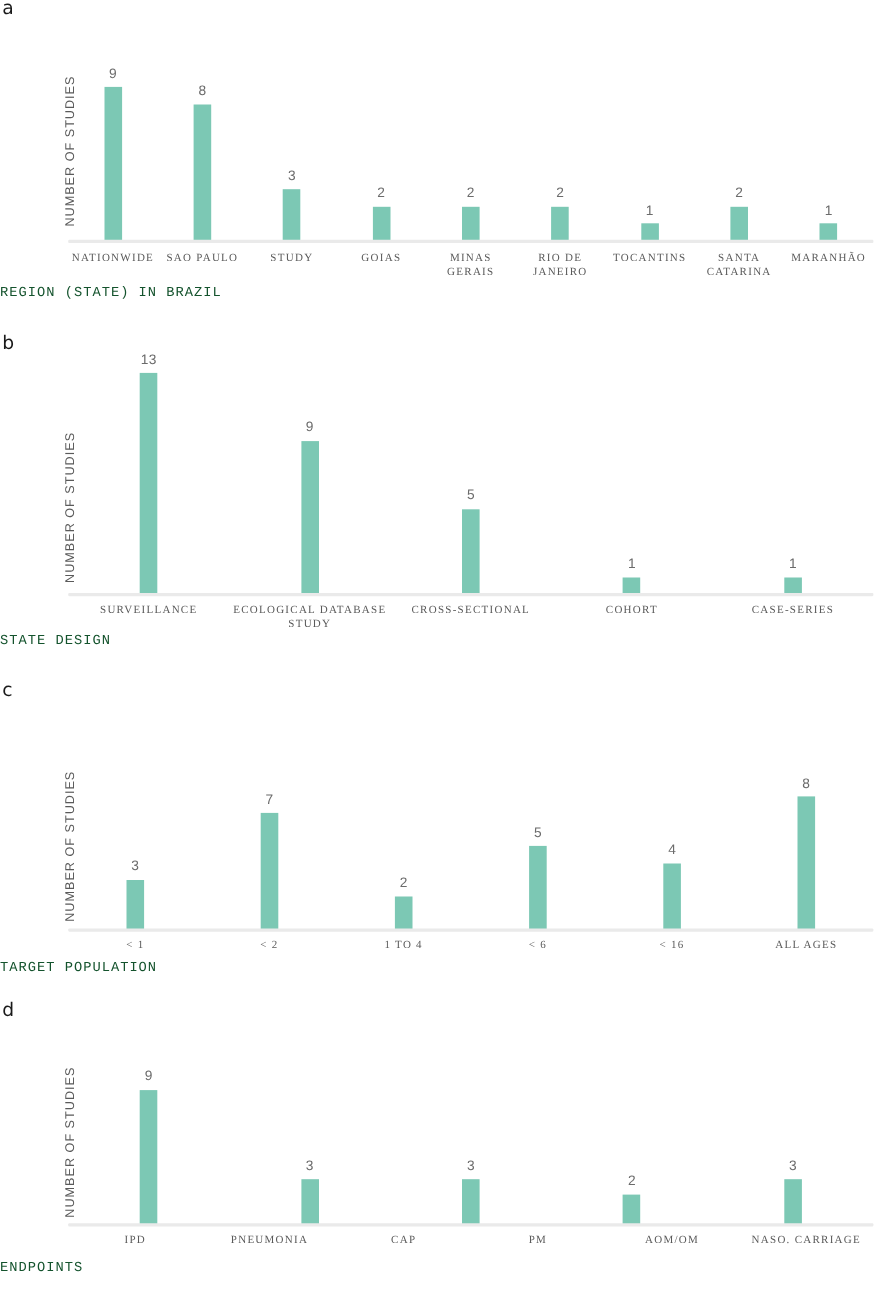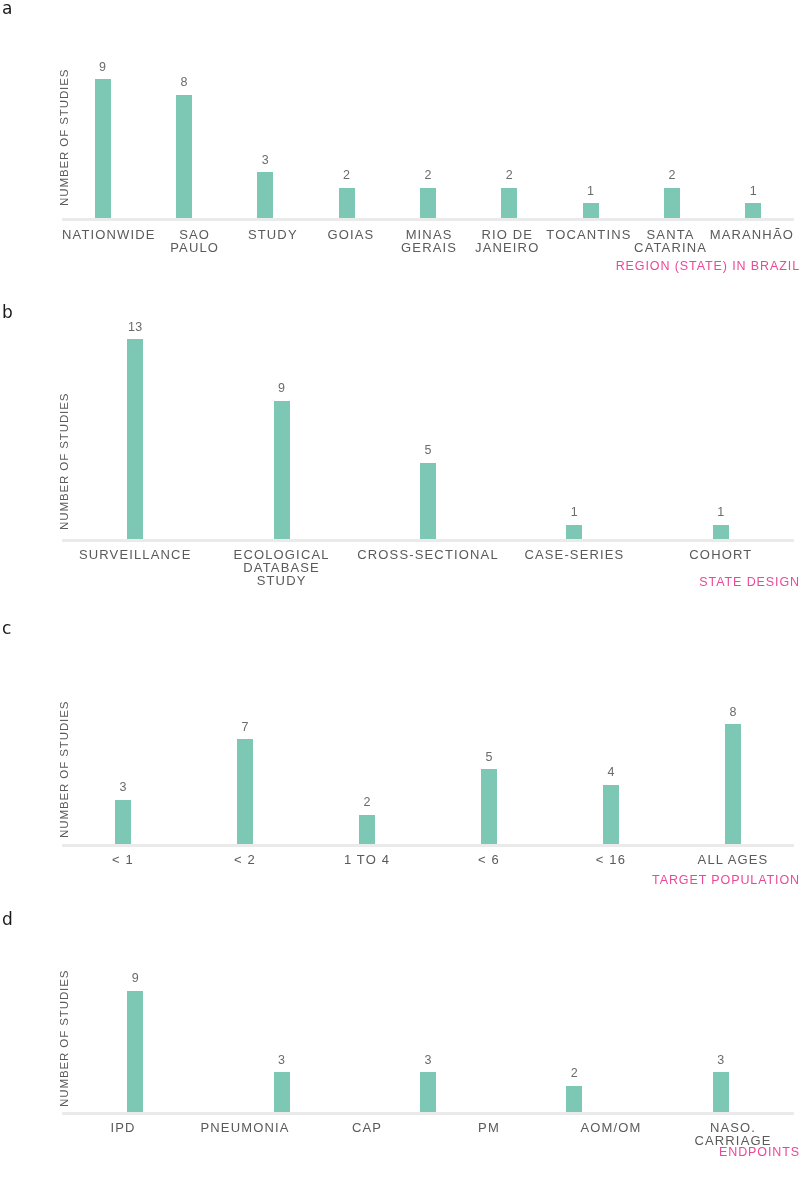--- a/index.html
+++ b/index.html
@@ -85,36 +85,36 @@
 
   .xticks {
     position: absolute;
     display: flex;
     justify-content: space-between;
   }
 
   .xtick {
     flex: 1 1 0;
     text-align: center;
-    font-family: Liberation Sans, sans-serif;
-    font-size: 13px;
+    font-family: Liberation Serif, serif;
+    font-size: 10px;
     letter-spacing: 1.15px;
     line-height: 13px;
     color: #5a5a5a;
     white-space: pre-line;
   }
 
   .xlabel {
     position: absolute;
     width: 100%;
-    text-align: right;
-    font-family: Liberation Sans, sans-serif;
+    text-align: left;
+    font-family: Liberation Mono, monospace;
     font-size: 12.5px;
     letter-spacing: 0.9px;
-    color: #ec4899;
+    color: #14532d;
   }
 
   
   #panel-a { top: 0px;    height: 290px; }
   #panel-b { top: 290px;  height: 320px; }
   #panel-c { top: 610px;  height: 295px; }
   #panel-d { top: 905px;  height: 274px; }
 </style>
 </head>
 <body>
@@ -201,22 +201,22 @@
         <div class="barval">1</div>
         <div class="bar" style="height: 15.4615px; background: rgb(124, 200, 180);"></div>
       </div>
     </div>
   <div class="axis-line" style="left:62px; top:249px; width:732px;"></div>
   <div class="xticks" style="left:62px; top:258px; width:732px;">
       <div class="xtick">SURVEILLANCE</div>
       <div class="xtick">ECOLOGICAL DATABASE
 STUDY</div>
       <div class="xtick">CROSS-SECTIONAL</div>
+      <div class="xtick">COHORT</div>
       <div class="xtick">CASE-SERIES</div>
-      <div class="xtick">COHORT</div>
     </div>
   <div class="xlabel" style="left:0px; top:285px;">STATE DESIGN</div>
 </div>
 
 <div class="panel" id="panel-c">
   <div class="panel-letter" style="top:10px;">c</div>
   <div class="ylabel" style="left:58px; top:228px;">NUMBER OF STUDIES</div>
   <div class="bars" style="left:62px; top:90px; width:732px; height:145px;">
       <div class="barcol">
         <div class="barval">3</div>

